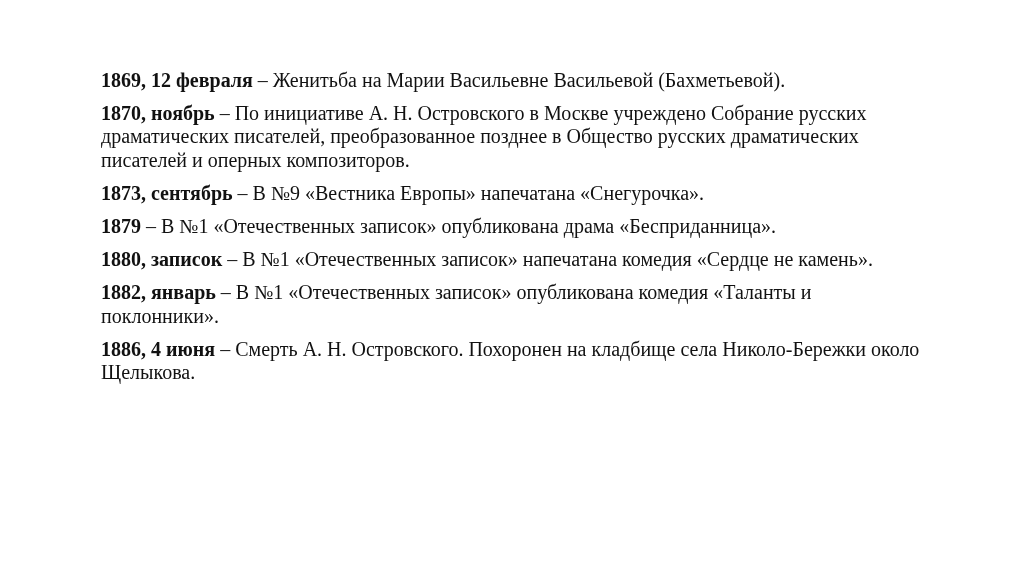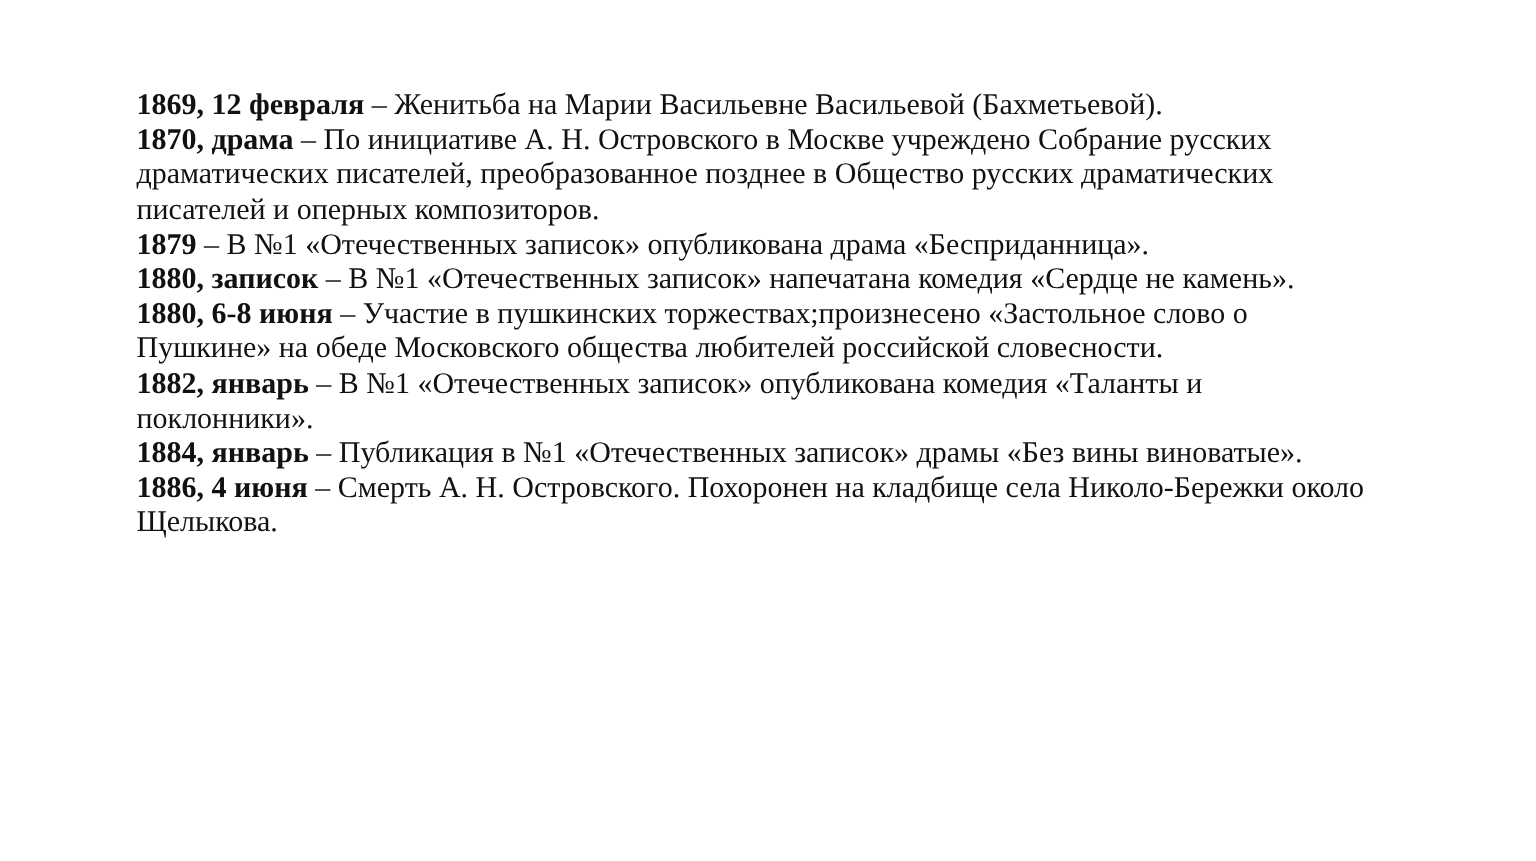--- a/index.html
+++ b/index.html
@@ -10,30 +10,29 @@
     .content {
       position: absolute;
       left: 91px;
       top: 59px;
       width: 880px;
       font-family: "Liberation Serif", serif;
       font-size: 20px;
       line-height: 23.2px;
       color: #111111;
     }
-    .entry { margin: 0; padding: 0; }
+    .entry { margin: 10px; padding: 0; }
     .date { font-weight: bold; }
   </style>
 </head>
 <body>
 
 <div class="slide">
   <div class="content">
     <p class="entry"><span class="date">1869, 12 февраля</span><span> – Женитьба на Марии Васильевне Васильевой (Бахметьевой).</span></p>
-    <p class="entry" style="width:830px"><span class="date">1870, драма</span><span> – По инициативе А. Н. Островского в Москве учреждено Собрание русских драматических писателей, преобразованное позднее в Общество русских драматических писателей и оперных композиторов.</span></p>
+    <p class="entry" style="width:830px"><span class="date">1870, ноябрь</span><span> – По инициативе А. Н. Островского в Москве учреждено Собрание русских драматических писателей, преобразованное позднее в Общество русских драматических писателей и оперных композиторов.</span></p>
+    <p class="entry"><span class="date">1873, сентябрь</span><span> – В №9 «Вестника Европы» напечатана «Снегурочка».</span></p>
     <p class="entry"><span class="date">1879</span><span> – В №1 «Отечественных записок» опубликована драма «Бесприданница».</span></p>
     <p class="entry"><span class="date">1880, записок</span><span> – В №1 «Отечественных записок» напечатана комедия «Сердце не камень».</span></p>
-    <p class="entry" style="width:790px"><span class="date">1880, 6-8 июня</span><span> – Участие в пушкинских торжествах;произнесено «Застольное слово о Пушкине» на обеде Московского общества любителей российской словесности.</span></p>
     <p class="entry" style="width:780px"><span class="date">1882, январь</span><span> – В №1 «Отечественных записок» опубликована комедия «Таланты и поклонники».</span></p>
-    <p class="entry"><span class="date">1884, январь</span><span> – Публикация в №1 «Отечественных записок» драмы «Без вины виноватые».</span></p>
     <p class="entry" style="width:830px"><span class="date">1886, 4 июня</span><span> – Смерть А. Н. Островского. Похоронен на кладбище села Николо-Бережки около Щелыкова.</span></p>
   </div>
 </div>
 
 </body></html>

